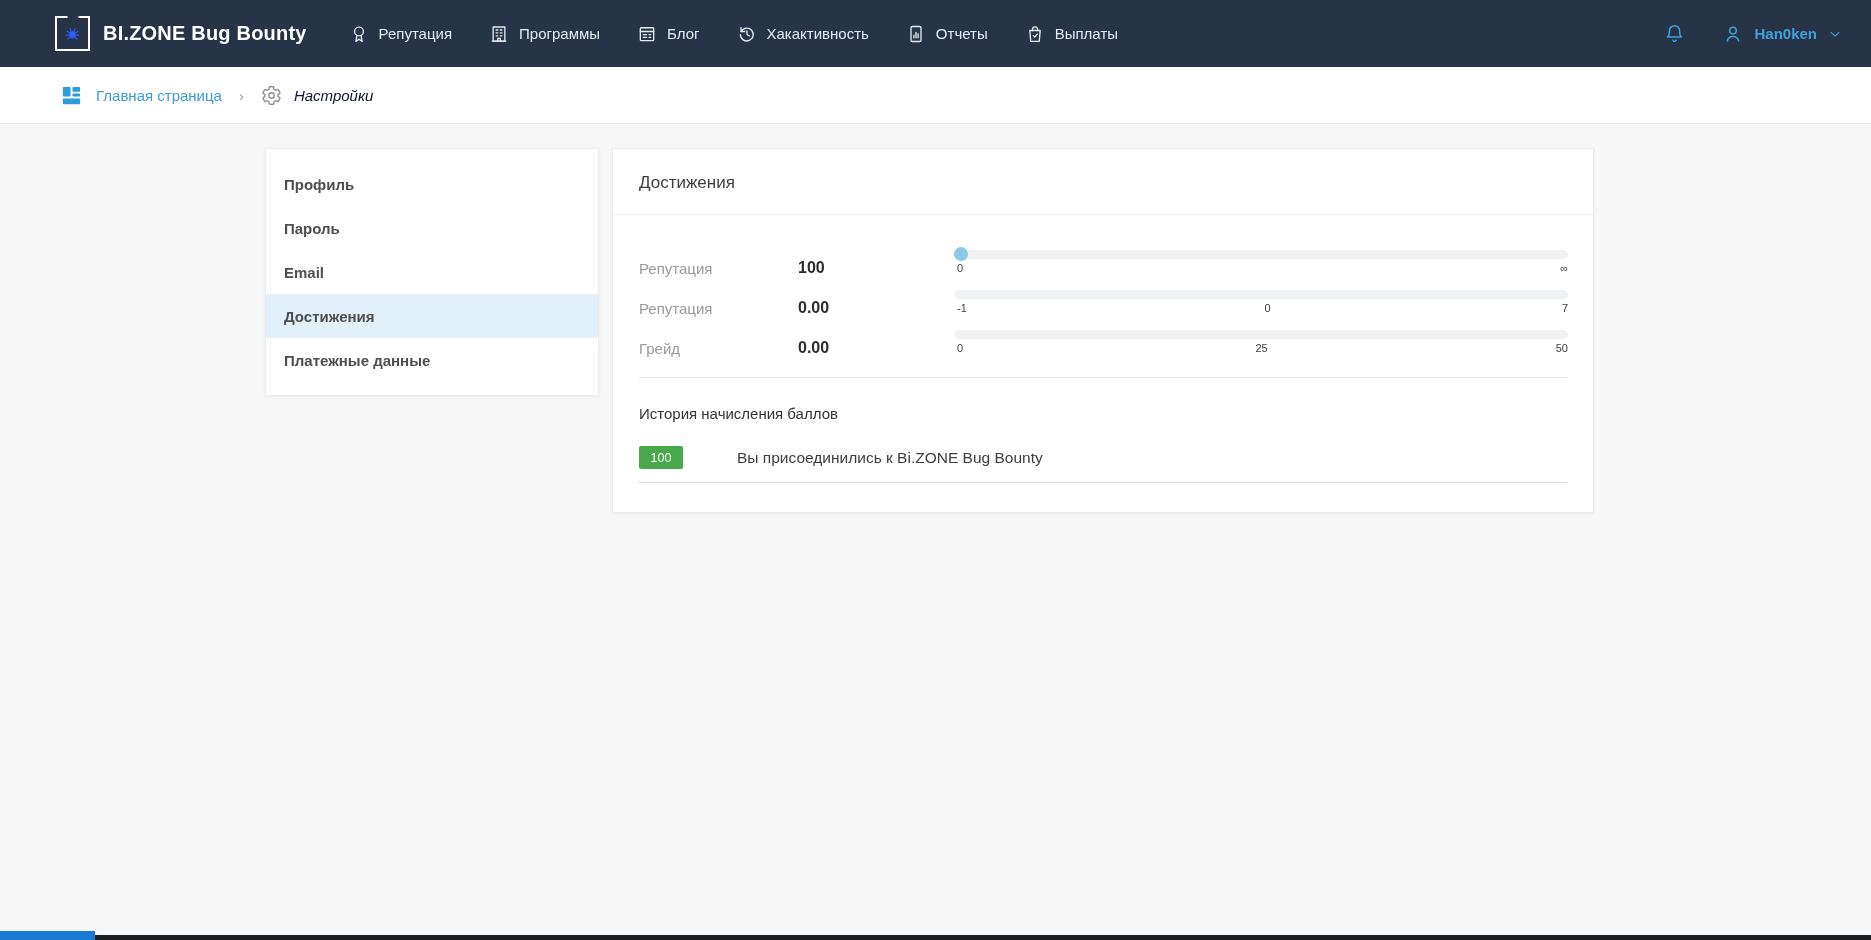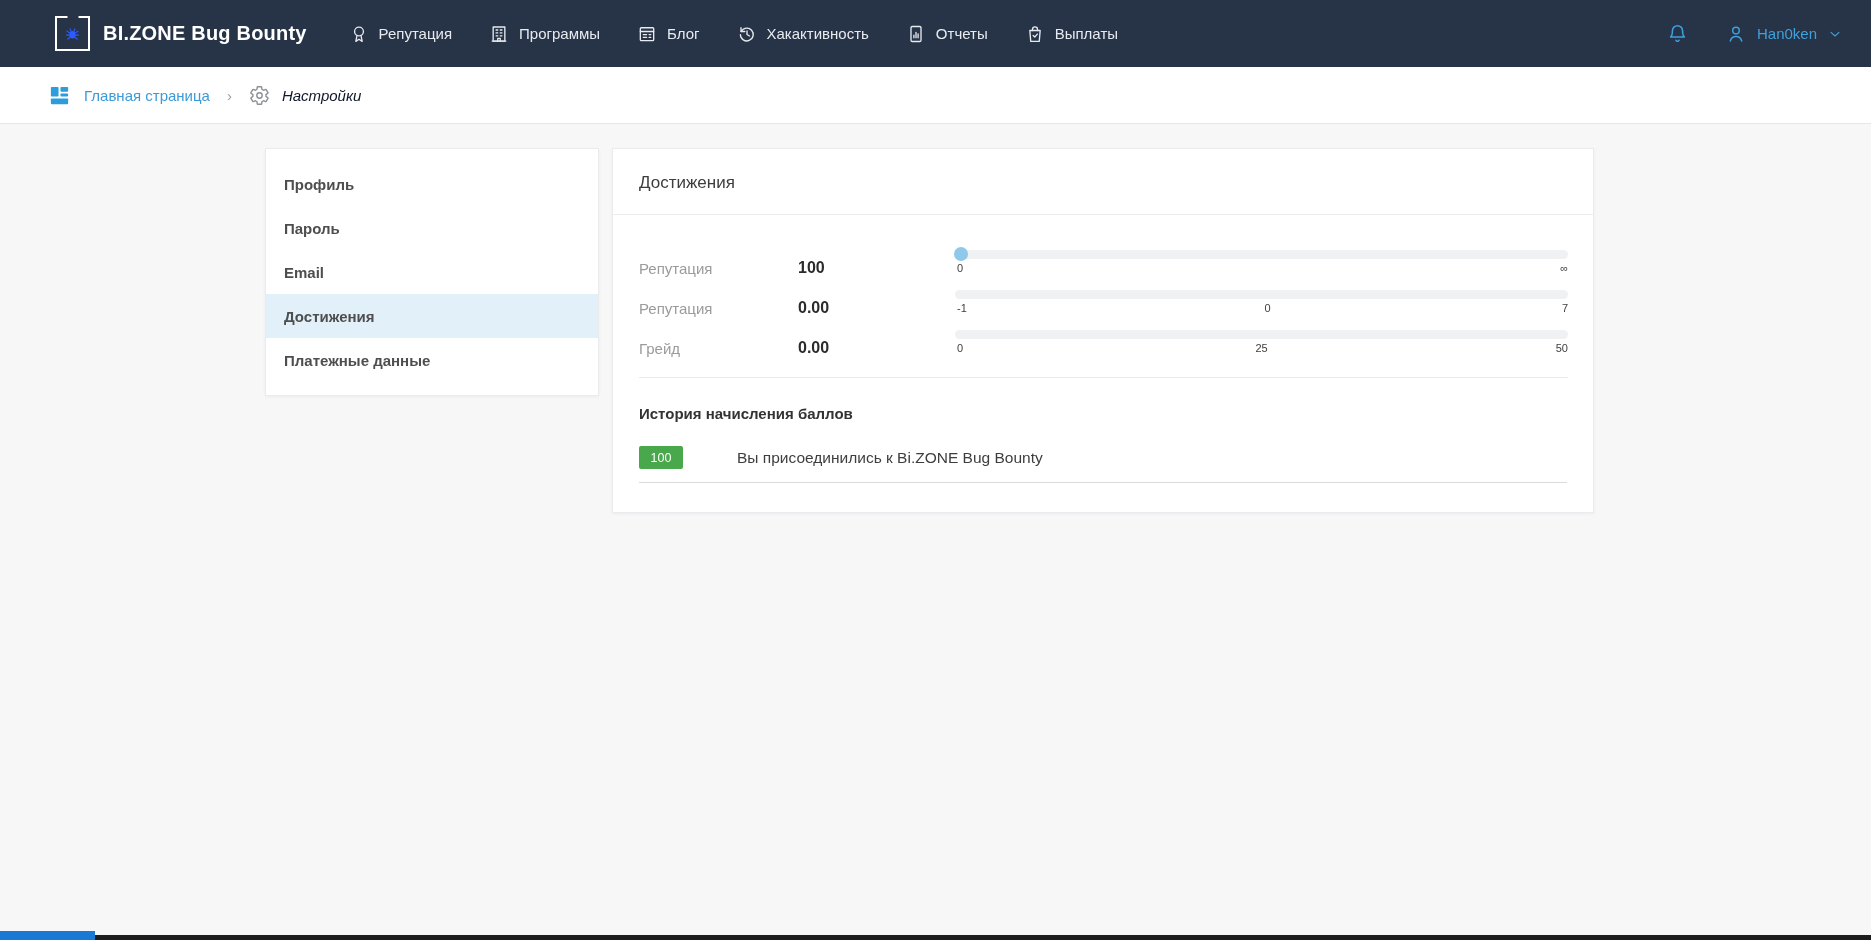--- a/index.html
+++ b/index.html
@@ -22,31 +22,31 @@
     width:35px; height:35px; border:2px solid #ffffff; position:relative;
     display:flex; align-items:center; justify-content:center;
   }
   .logo-notch { position:absolute; top:-2px; left:50%; transform:translateX(-50%); width:11px; height:2px; background:#273347; }
   .brand-name { color:#ffffff; font-size:20px; font-weight:bold; letter-spacing:.2px; white-space:nowrap; }
 
   .nav-menu { display:flex; align-items:center; gap:37px; }
   .nav-item { display:flex; align-items:center; gap:10px; color:#e7ebf0; font-size:15px; cursor:pointer; white-space:nowrap; }
   .nav-item svg { width:20px; height:20px; display:block; }
 
-  .nav-right { margin-left:auto; display:flex; align-items:center; gap:36px; }
+  .nav-right { margin-left:auto; display:flex; align-items:center; gap:36px;font-weight:bold; }
   .icon-btn { cursor:pointer; display:flex; align-items:center; }
   .icon-btn svg { width:23px; height:23px; display:block; }
   .user-chip { display:flex; align-items:center; gap:10px; color:#3fa0dc; font-size:15px; cursor:pointer; }
   .user-chip svg { width:22px; height:22px; display:block; }
   .chev svg { width:16px; height:16px; display:block; }
 
   
   .breadcrumb-bar {
     height:57px; background:#ffffff; border-bottom:1px solid #e4e6e8;
-    display:flex; align-items:center; padding:0 48px;
+    display:flex; align-items:center; padding:0 60px;
   }
   .crumb-home { display:flex; align-items:center; gap:13px; cursor:pointer; }
   .crumb-home svg { width:23px; height:23px; display:block; }
   .crumb-link { color:#3b9bd9; font-size:15px; }
   .crumb-sep { color:#9aa0a6; font-size:15px; padding:0 17px; }
   .crumb-current-wrap { display:flex; align-items:center; gap:12px; }
   .crumb-current-wrap svg { width:21px; height:21px; display:block; }
   .crumb-current { color:#0f172a; font-size:15px;font-style:italic; }
 
   
@@ -73,21 +73,21 @@
   .track { height:9px; background:#f0f1f2; border-radius:5px; position:relative; }
   .handle { position:absolute; width:14px; height:14px; border-radius:50%; background:#8fc9ea; top:-3px; transform:translateX(-50%); cursor:pointer; }
   .scale { position:relative; height:14px; font-size:11px; color:#3e3e3e; margin-top:3px; }
   .scale .l { position:absolute; left:2px; top:0; }
   .scale .m { position:absolute; top:0; transform:translateX(-50%); }
   .scale .r { position:absolute; right:0; top:0; }
 
   .metrics-divider { border-bottom:1px solid #e9eaec; margin-top:9px; }
 
   .history { padding:0 26px; }
-  .history-title { margin-top:27px; font-size:15px; font-weight:bold; color:#333333; }
+  .history-title { margin-top:27px; font-size:15px; font-weight:normal; color:#333333; }
   .history-row { margin-top:24px; display:flex; align-items:center; padding-bottom:13px; border-bottom:1px solid #d9dadc; }
   .points-badge { background:#4aa84c; color:#ffffff; font-size:12.5px; width:44px; height:23px; display:flex; align-items:center; justify-content:center; border-radius:2px; }
   .history-text { margin-left:54px; font-size:15.5px; color:#3e3e3e; }
 
   
   .bottom-strip { position:absolute; left:0; bottom:0; width:100%; height:5px; background:#1d1e20; }
   .bottom-accent { position:absolute; left:0; bottom:0; width:95px; height:9px; background:#1a79d2; }
 
   .st { fill:none; stroke-width:1.6; stroke-linecap:round; stroke-linejoin:round; }
   .nav-item .st, .bell-st { stroke:#e7ebf0; }

